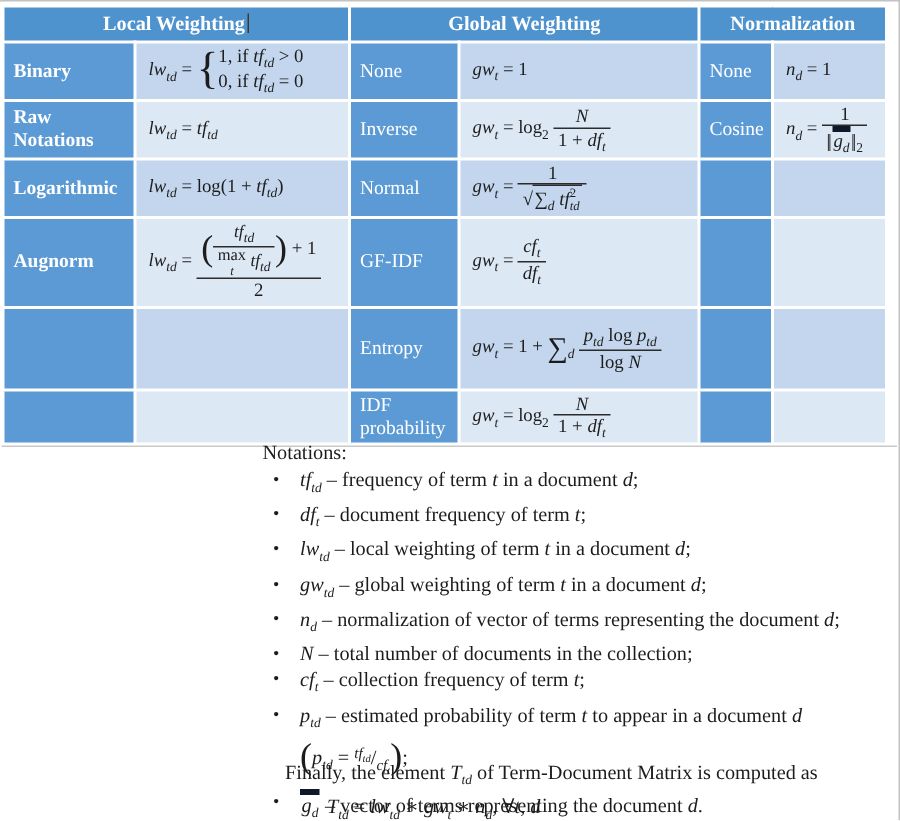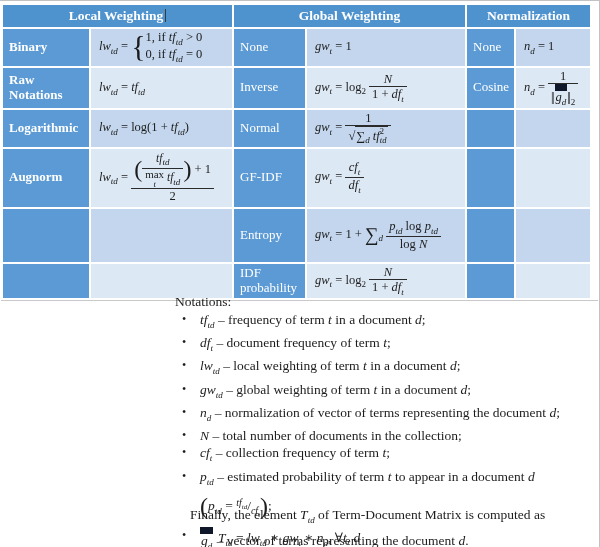--- a/index.html
+++ b/index.html
@@ -51,21 +51,21 @@
   .cases > span { display:block; white-space:nowrap; }
   .bigp { font-size:24px; font-style:normal; vertical-align:middle; line-height:0; position:relative; top:-1px; }
   .rad { font-style:normal; }
   .radbody { display:inline-block; border-top:1px solid #2b2b2b; padding:0 2px 0 1px; }
   .supsub { display:inline-block; vertical-align:-3px; line-height:1; font-size:8.5px; text-align:left; }
   .supsub > span { display:block; }
   .maxt { display:inline-block; text-align:center; vertical-align:middle; line-height:1; }
   .maxt .mx { display:block; font-style:normal; font-size:11px; }
   .maxt .mt { display:block; font-size:8.5px; }
   .sum { font-size:19px; font-style:normal; vertical-align:-3px; line-height:0; }
-  .ovl { border-top:7px solid #0f172a; display:inline-block; line-height:1.05; padding:0 1px; }
+  .ovl { border-top:4px solid #0f172a; display:inline-block; line-height:1.05; padding:0 1px; }
   .dbar { letter-spacing:-1.5px; margin-right:1.5px; font-style:normal; }
   .dfn { font-size:10px; vertical-align:4px; }
   .dfd { font-size:10px; vertical-align:-4px; }
   .dfn sub, .dfd sub { font-size:7px; }
 
   
   .notations { position:absolute; left:175px; top:292px; width:402px; font-size:13.5px; line-height:17px; }
   .nt-title { margin-bottom:1px; }
   .bullet { position:relative; padding-left:25px; margin-bottom:0.5px; }
   .bullet .dot { position:absolute; left:7px; top:0; font-size:12px; }

